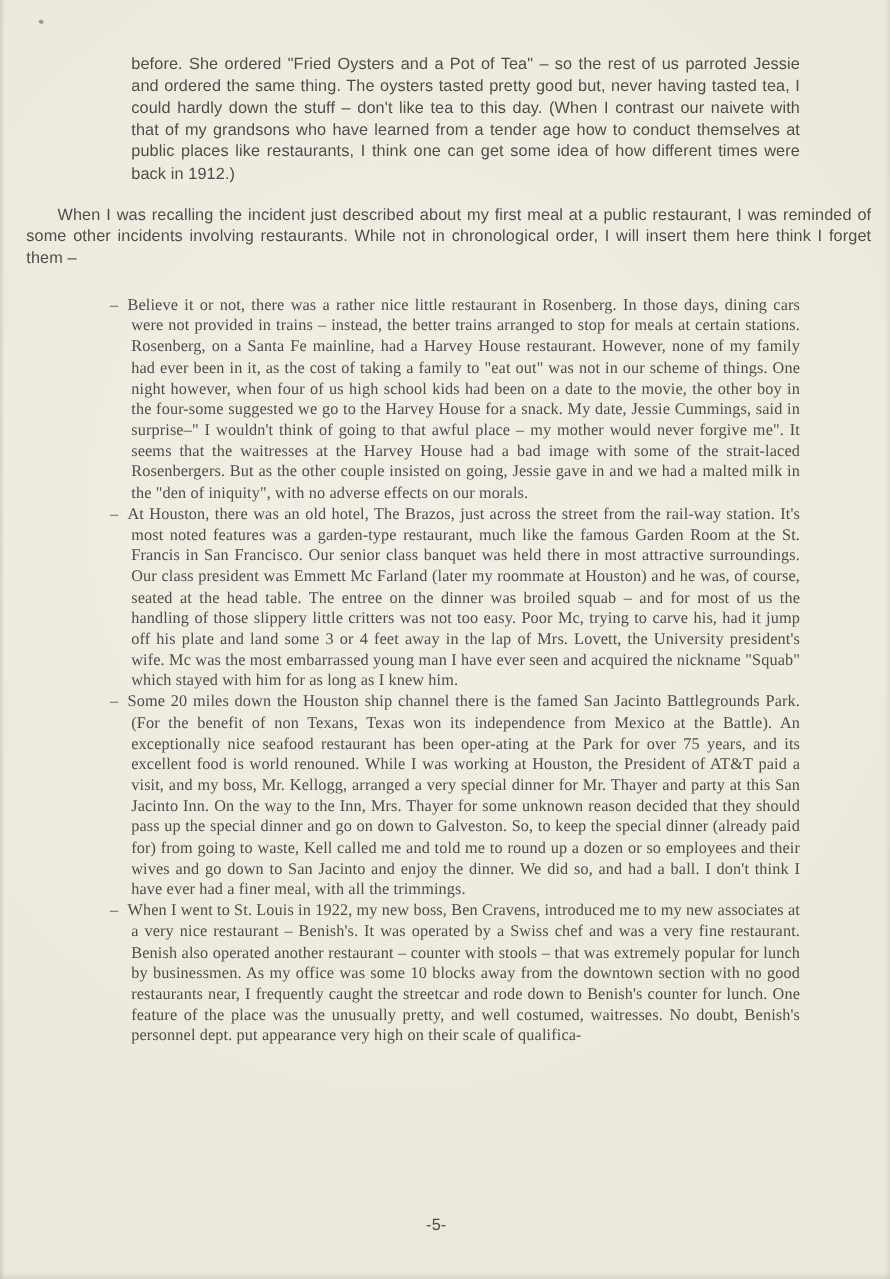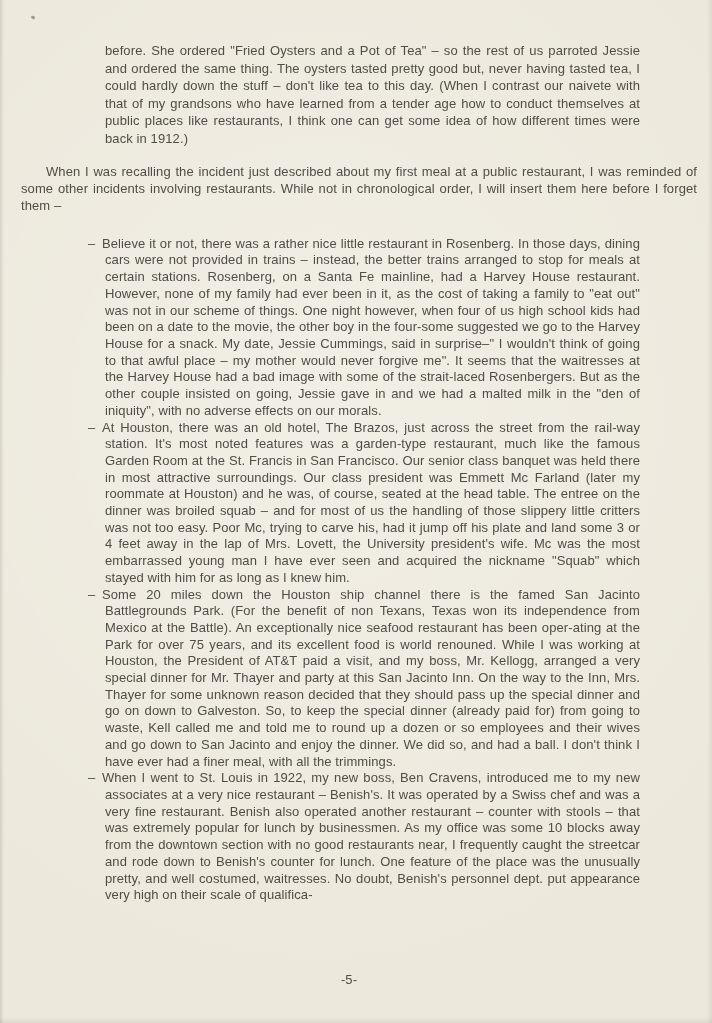--- a/index.html
+++ b/index.html
@@ -40,20 +40,21 @@
   }
   .bullets {
     margin: 21px 72px 0 88px;
   }
   .bullet {
     text-align: justify;
     margin: 0;
     line-height: 16.7px;
     padding-left: 17px;
     text-indent: -17px;
+    font-family: Liberation Serif, serif;
   }
   .dash {
     display: inline-block;
     width: 14px;
     text-indent: 0;
   }
   .page-number {
     position: absolute;
     left: 0;
     right: 14px;
@@ -75,21 +76,21 @@
 </style>
 </head>
 <body>
 
 <div class="page">
 
   <div class="speck"></div>
 
   <p class="para intro-cont">before. She ordered "Fried Oysters and a Pot of Tea" – so the rest of us parroted Jessie and ordered the same thing. The oysters tasted pretty good but, never having tasted tea, I could hardly down the stuff – don't like tea to this day. (When I contrast our naivete with that of my grandsons who have learned from a tender age how to conduct themselves at public places like restaurants, I think one can get some idea of how different times were back in 1912.)</p>
 
-  <p class="para full-para">When I was recalling the incident just described about my first meal at a public restaurant, I was reminded of some other incidents involving restaurants. While not in chronological order, I will insert them here before I forget them –</p>
+  <p class="para full-para">When I was recalling the incident just described about my first meal at a public restaurant, I was reminded of some other incidents involving restaurants. While not in chronological order, I will insert them here think I forget them –</p>
 
   <div class="bullets">
 
     <p class="bullet"><span class="dash">–</span><span>Believe it or not, there was a rather nice little restaurant in Rosenberg. In those days, dining cars were not provided in trains – instead, the better trains arranged to stop for meals at certain stations. Rosenberg, on a Santa Fe mainline, had a Harvey House restaurant. However, none of my family had ever been in it, as the cost of taking a family to "eat out" was not in our scheme of things. One night however, when four of us high school kids had been on a date to the movie, the other boy in the four-some suggested we go to the Harvey House for a snack. My date, Jessie Cummings, said in surprise–" I wouldn't think of going to that awful place – my mother would never forgive me". It seems that the waitresses at the Harvey House had a bad image with some of the strait-laced Rosenbergers. But as the other couple insisted on going, Jessie gave in and we had a malted milk in the "den of iniquity", with no adverse effects on our morals.</span></p>
 
     <p class="bullet"><span class="dash">–</span><span>At Houston, there was an old hotel, The Brazos, just across the street from the rail-way station. It's most noted features was a garden-type restaurant, much like the famous Garden Room at the St. Francis in San Francisco. Our senior class banquet was held there in most attractive surroundings. Our class president was Emmett Mc Farland (later my roommate at Houston) and he was, of course, seated at the head table. The entree on the dinner was broiled squab – and for most of us the handling of those slippery little critters was not too easy. Poor Mc, trying to carve his, had it jump off his plate and land some 3 or 4 feet away in the lap of Mrs. Lovett, the University president's wife. Mc was the most embarrassed young man I have ever seen and acquired the nickname "Squab" which stayed with him for as long as I knew him.</span></p>
 
     <p class="bullet"><span class="dash">–</span><span>Some 20 miles down the Houston ship channel there is the famed San Jacinto Battlegrounds Park. (For the benefit of non Texans, Texas won its independence from Mexico at the Battle). An exceptionally nice seafood restaurant has been oper-ating at the Park for over 75 years, and its excellent food is world renouned.  While I was working at Houston, the President of AT&amp;T paid a visit, and my boss, Mr. Kellogg, arranged a very special dinner for Mr. Thayer and party at this San Jacinto Inn. On the way to the Inn, Mrs. Thayer for some unknown reason decided that they should pass up the special dinner and go on down to Galveston. So, to keep the special dinner (already paid for) from going to waste, Kell called me and told me to round up a dozen or so employees and their wives and go down to San Jacinto and enjoy the dinner. We did so, and had a ball. I don't think I have ever had a finer meal, with all the trimmings.</span></p>
 
     <p class="bullet"><span class="dash">–</span><span>When I went to St. Louis in 1922, my new boss, Ben Cravens, introduced me to my new associates at a very nice restaurant – Benish's. It was operated by a Swiss chef and was a very fine restaurant. Benish also operated another restaurant – counter with stools – that was extremely popular for lunch by businessmen. As my office was some 10 blocks away from the downtown section with no good restaurants near, I frequently caught the streetcar and rode down to Benish's counter for lunch. One feature of the place was the unusually pretty, and well costumed, waitresses. No doubt, Benish's personnel dept. put appearance very high on their scale of qualifica-</span></p>

